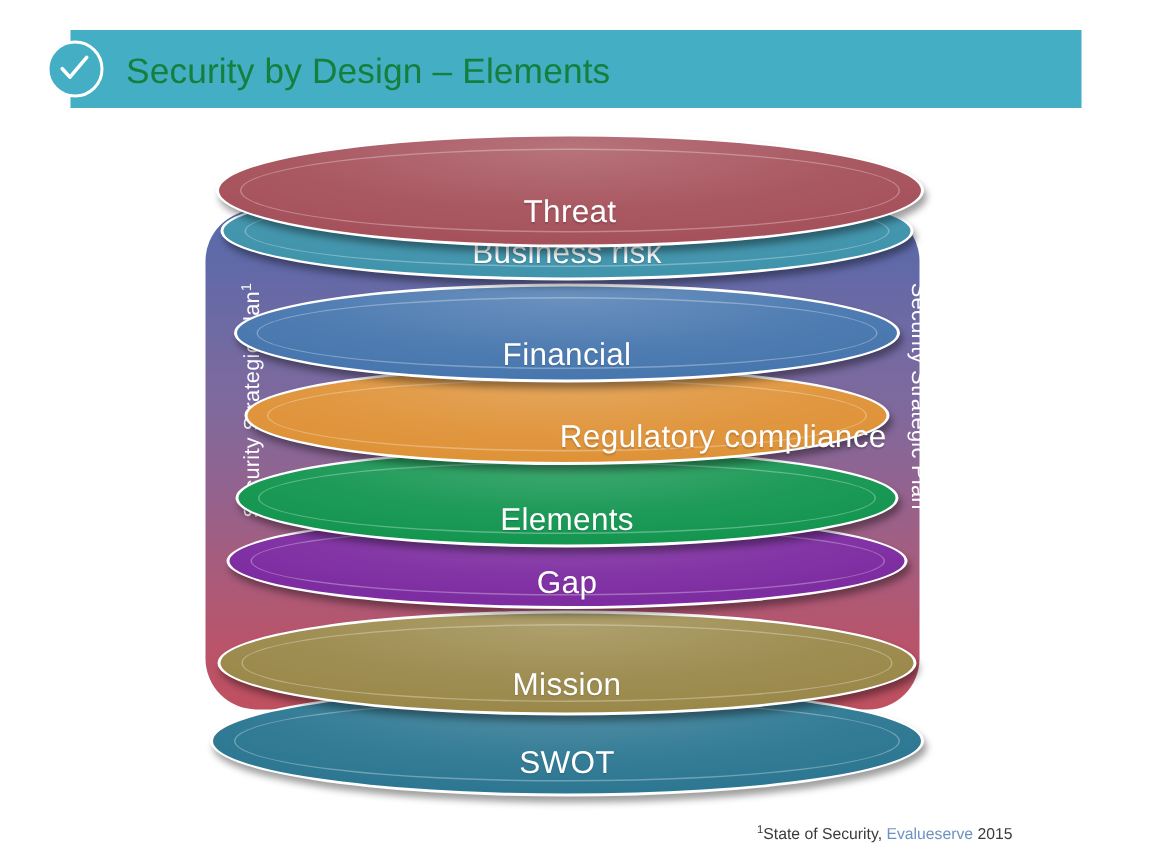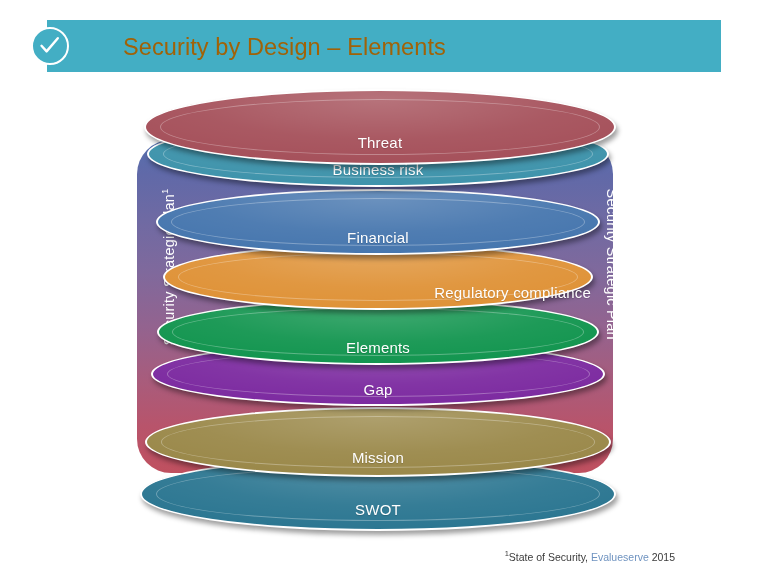--- a/index.html
+++ b/index.html
@@ -39,25 +39,24 @@
     z-index: 4;
   }
   #check-badge svg { display: block; }
   #page-title {
     position: absolute;
     left: 84px;
     top: 30px;
     height: 34px;
     line-height: 34px;
     font-size: 23.5px;
-    color: #a16207;
+    color: #15803d;
     letter-spacing: 0.1px;
     white-space: nowrap;
     z-index: 5;
-    margin-left: 39px;
   }
 
   
   #diagram {
     position: absolute;
     left: 0;
     top: 0;
     width: 768px;
     height: 576px;
   }
@@ -123,21 +122,21 @@
     right: 3%;
     bottom: 11%;
     border-radius: 50%;
     border: 1.3px solid rgba(255,255,255,0.30);
     pointer-events: none;
   }
   .disc-label {
     position: relative;
     z-index: 2;
     color: #ffffff;
-    font-size: 15px;
+    font-size: 21px;
     white-space: nowrap;
     letter-spacing: 0.2px;
     text-shadow: 0 1px 1px rgba(0,0,0,0.16);
     margin-top: 30px;
   }
 
   
   #footnote {
     position: absolute;
     right: 93px;

